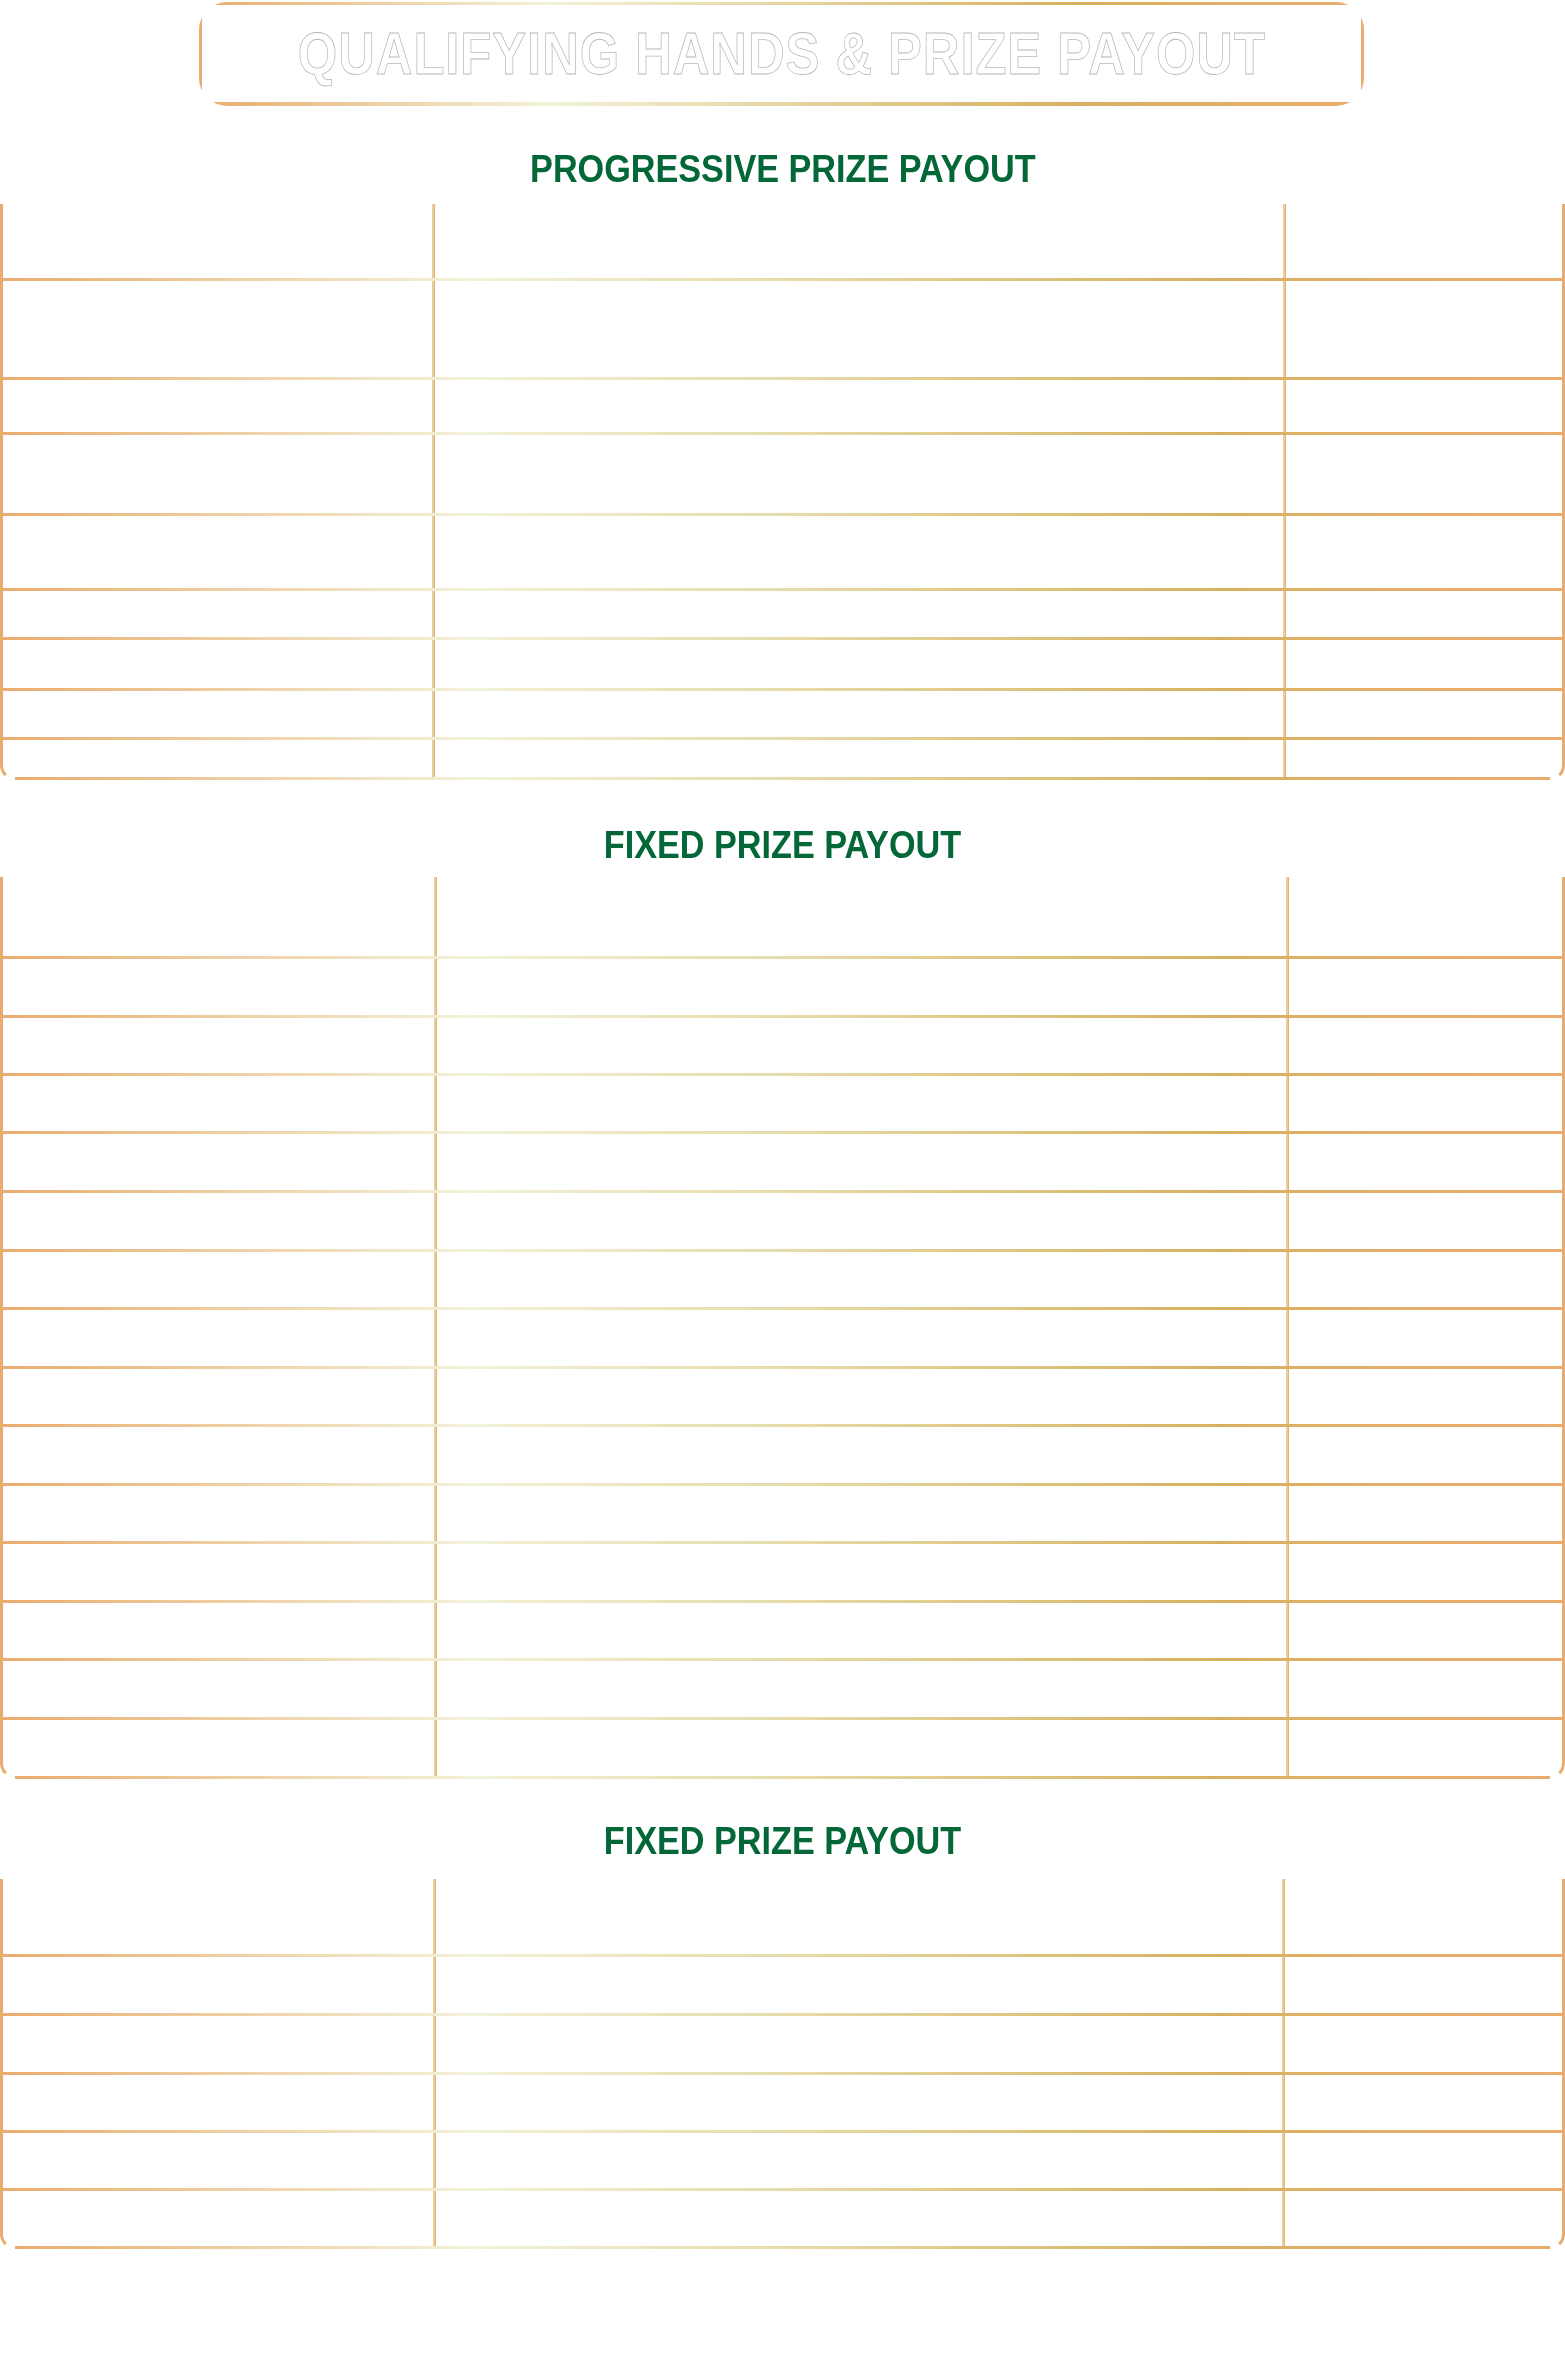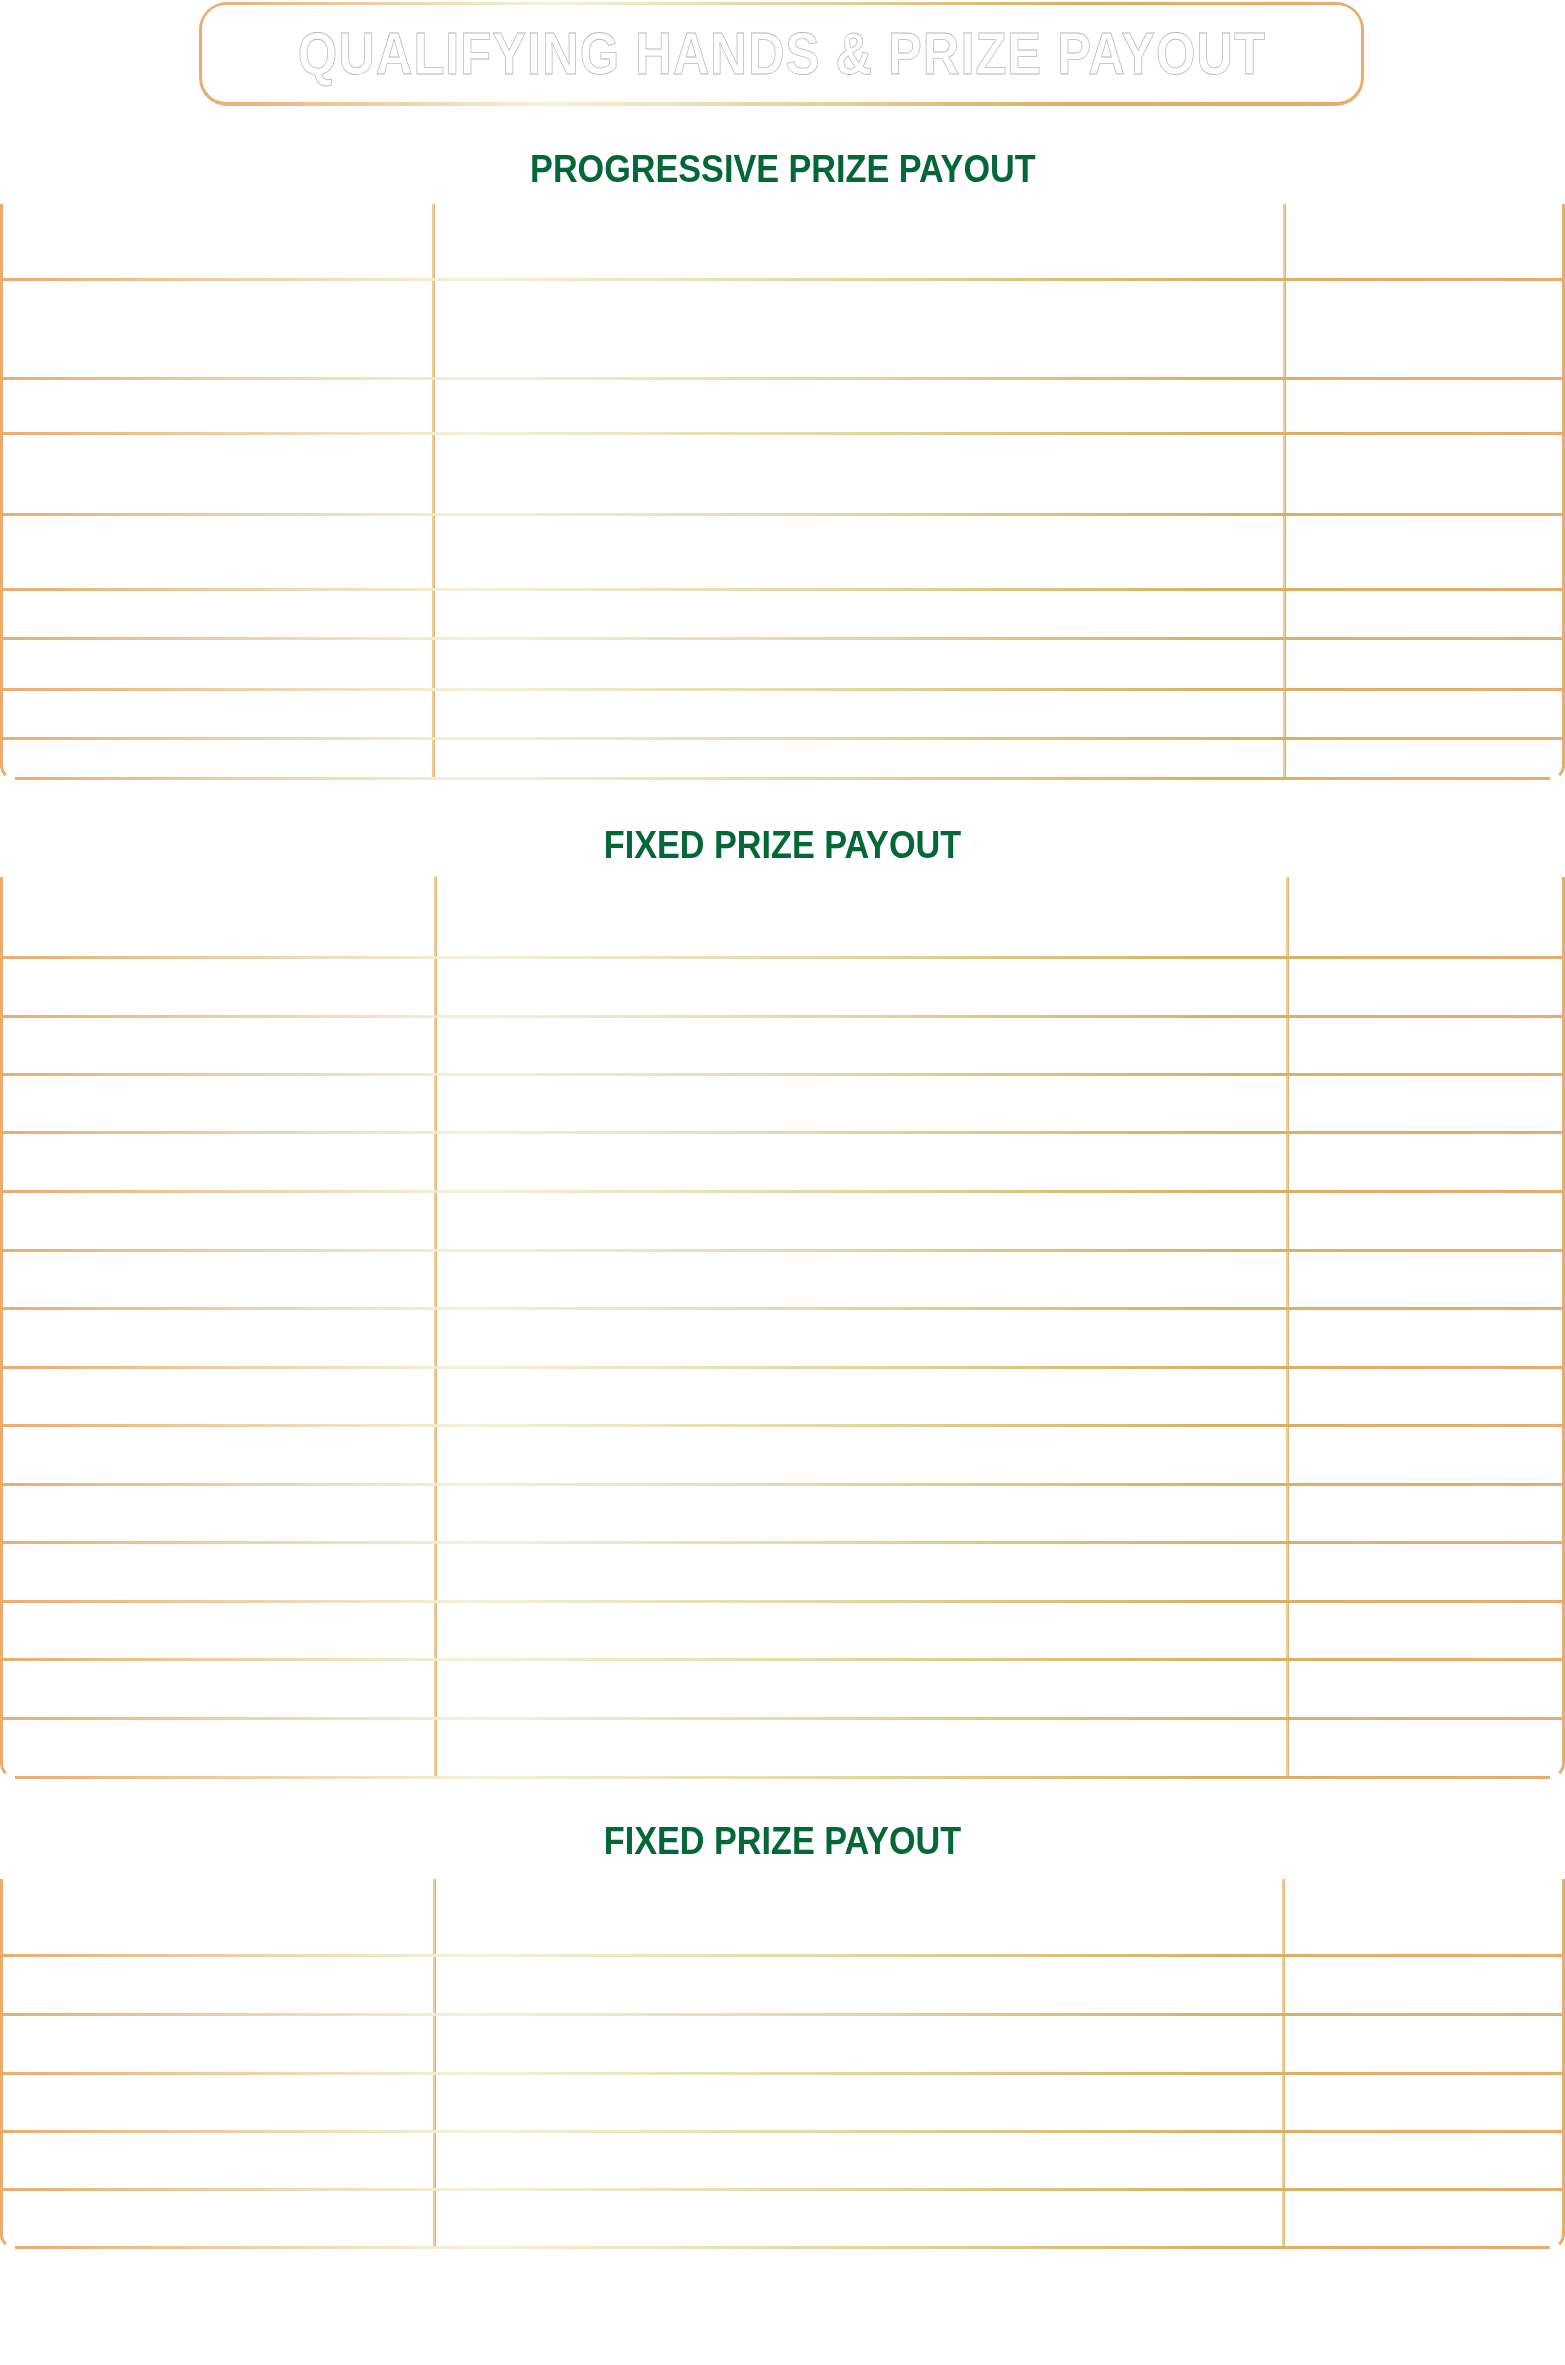--- a/index.html
+++ b/index.html
@@ -5,21 +5,21 @@
   html, body { margin: 0; padding: 0; background: #ffffff; }
   body { width: 1565px; height: 2366px; position: relative; overflow: hidden;
          font-family: "Liberation Sans", sans-serif; }
 
   .grad-h { background: linear-gradient(90deg, #E9AC6E 0%, #EDC99A 12%, #F2F2D8 30%, #E6DCAA 50%, #DCC078 68%, #D8B160 78%, #E2AE68 88%, #E9AC6E 100%); }
 
   
   .title-box { position: absolute; left: 199px; top: 1.7px; width: 1165px; height: 104px;
                box-sizing: border-box; border-radius: 28px; padding: 3.4px;
                background: linear-gradient(90deg, #E9AC6E 0%, #F2F2D8 30%, #D8B160 75%, #E9AC6E 100%); }
-  .title-inner { width: 100%; height: 100%; background: #fff; border-radius: 24px;
+  .title-inner { width: 100%; height: 100%; background: #fff; border-radius: 6px;
                  display: flex; align-items: center; justify-content: center; }
   .title-text { font-family: "Liberation Sans", sans-serif; font-weight: bold; font-size: 59px;
                 letter-spacing: 1.1px; color: #ffffff; -webkit-text-stroke: 0.8px #b8b8b8;
                 transform: scaleX(0.86); white-space: nowrap; }
 
   .section-heading { position: absolute; left: 0; width: 1565px; text-align: center;
                      font-weight: bold; font-size: 38px; color: #036738;
                      transform-origin: center; }
   .section-heading span { display: inline-block; transform: scaleX(0.9); }
 

